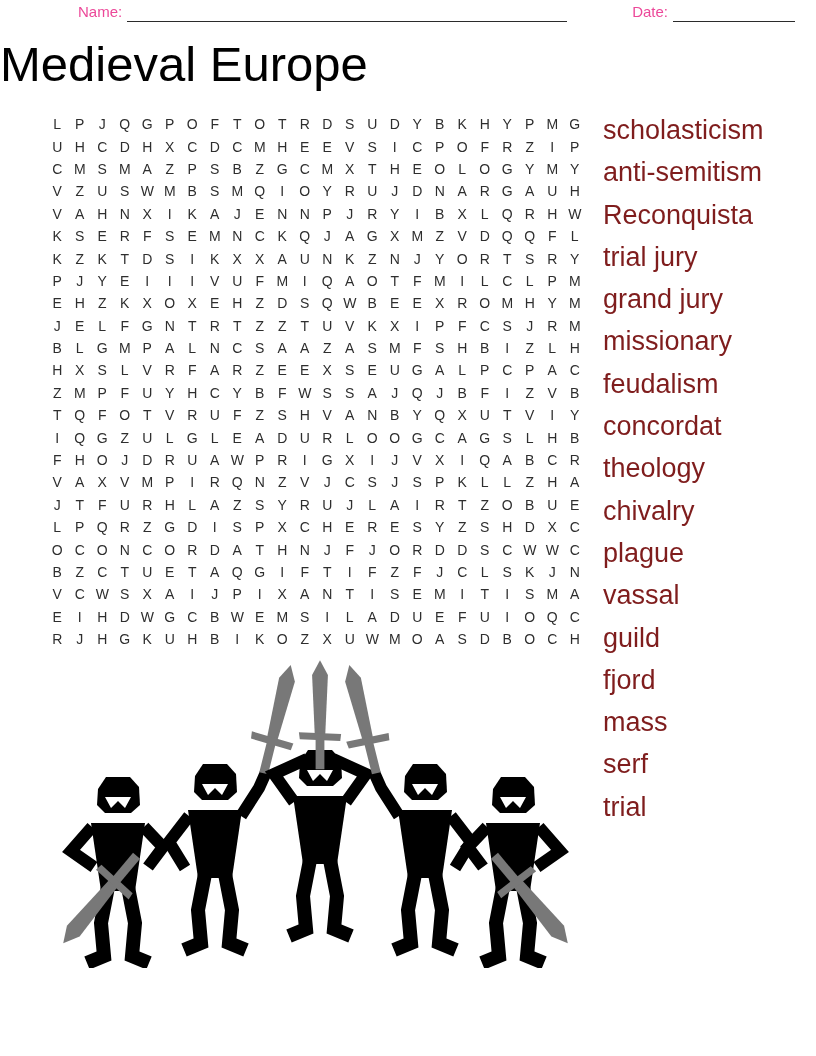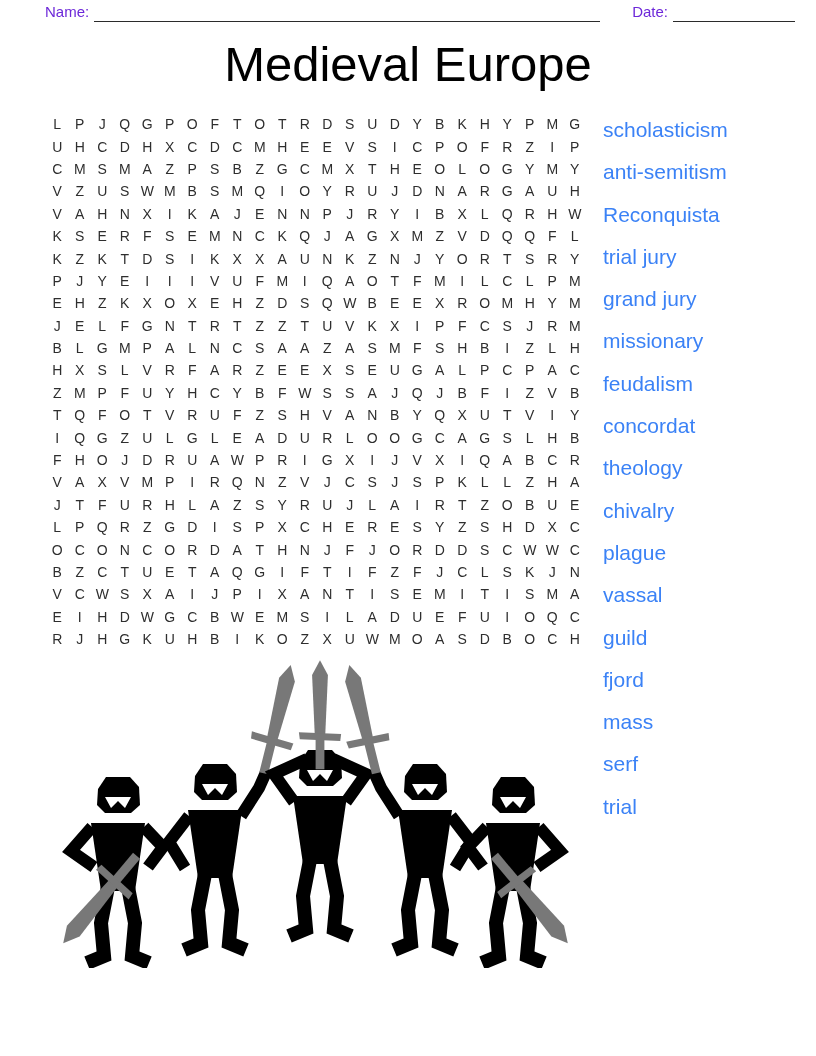--- a/index.html
+++ b/index.html
@@ -2,38 +2,38 @@
 <html><head>
 <meta charset="utf-8">
 <style>
   * { margin:0; padding:0; box-sizing:border-box; }
   html,body { width:816px; height:1056px; background:#ffffff; overflow:hidden;
     font-family:"Liberation Sans", sans-serif; }
   .page { position:relative; width:816px; height:1056px; background:#fff; }
 
   
   .header-row { position:absolute; left:45px; top:2px; width:750px; display:flex; align-items:flex-end; }
-  .hdr-label { font-size:15px; color:#6d28d9; line-height:20px; white-space:nowrap; }
+  .hdr-label { font-size:15px; color:#ec4899; line-height:20px; white-space:nowrap;margin-left:33px; }
   .blank-line { border-bottom:1.4px solid #2b2b2b; height:18px; }
   .name-line { flex:1; margin-left:5px; margin-right:32px; }
   .date-line { width:122px; margin-left:5px; }
 
   
-  .title { position:absolute; top:36px; left:0; width:816px; text-align:center;
+  .title { position:absolute; top:36px; left:0; width:816px; 
     font-size:49px; color:#000; letter-spacing:0px; font-weight:500; }
 
   
   .grid { position:absolute; left:46px; top:113px;
     display:grid; grid-template-columns:repeat(24, 22.5px); grid-auto-rows:22.4px; }
   .cell { display:flex; align-items:center; justify-content:center;
     font-size:14px; font-weight:500; color:#2e2e2e; }
 
   
   .words { position:absolute; left:603px; top:109px; width:210px; }
-  .word { height:42.3px; line-height:42.3px; font-size:21px; color:#3b82f6; white-space:nowrap; }
+  .word { height:42.3px; line-height:42.3px; font-size:27px; color:#7f1d1d; white-space:nowrap; }
 
   
   .art { position:absolute; left:50px; top:650px; width:540px; height:318px; }
 </style>
 </head>
 <body>
 
 <div class="page">
 
   <div class="header-row">

